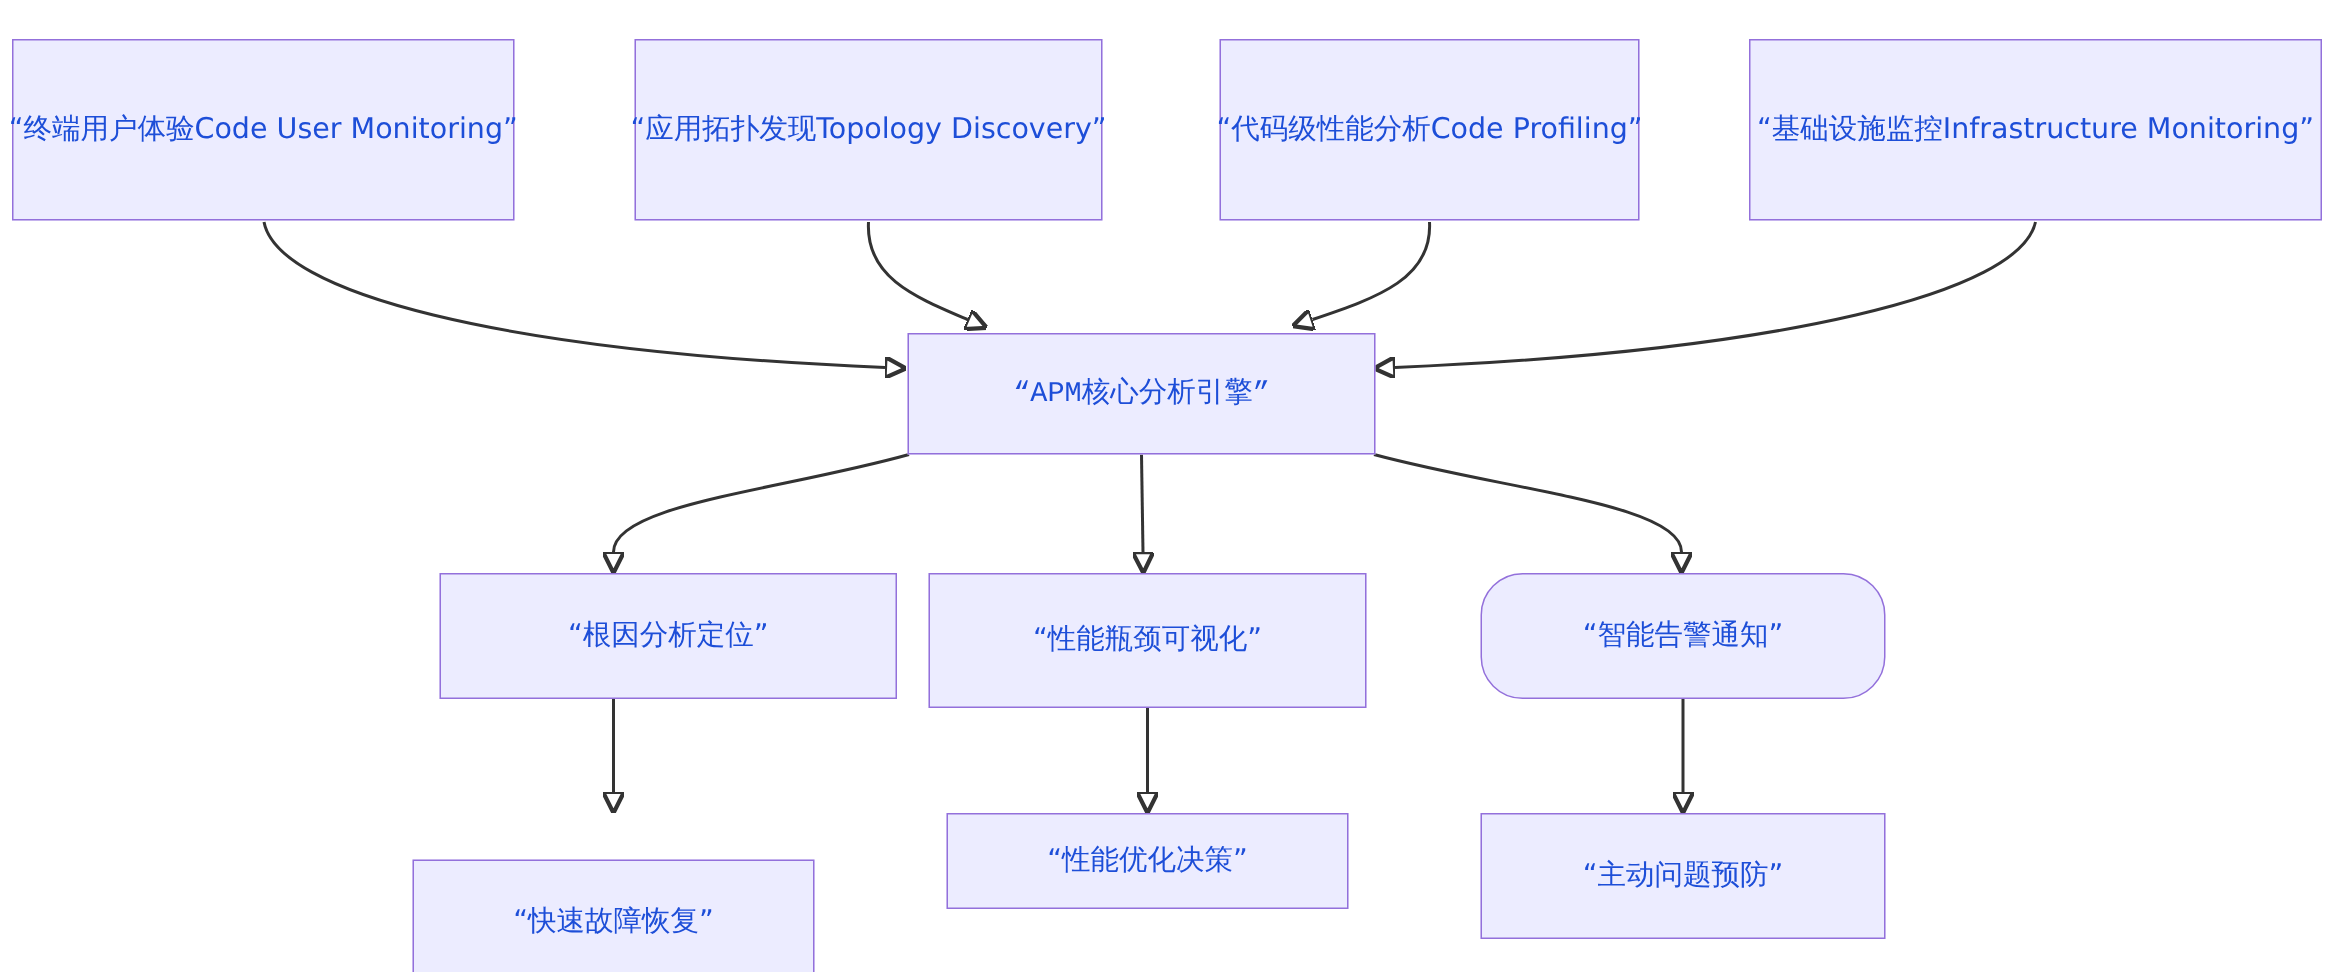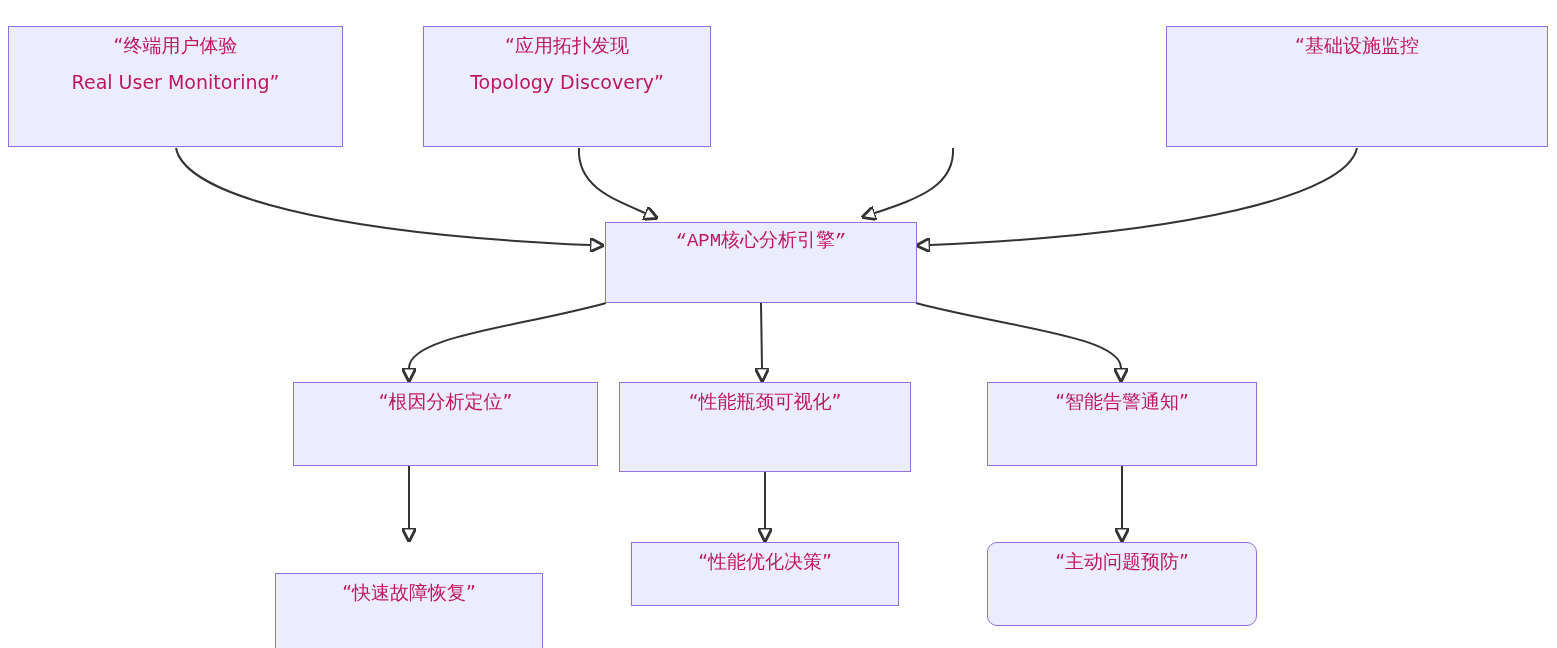--- a/index.html
+++ b/index.html
@@ -15,43 +15,43 @@
     position: absolute;
     left: 0; top: 0;
     width: 1557px; height: 648px;
   }
   .edges path { stroke: #333333; stroke-width: 2; fill: none; }
   .node {
     position: absolute;
     box-sizing: border-box;
     background: #ECECFF;
     border: 1.5px solid #9370DB;
-    color: #be185d;
+    color: #1d4ed8;
     display: flex;
-    flex-direction: column;
+    flex-direction: row;
     align-items: center;
-    justify-content: flex-start;
+    justify-content: center;
     text-align: center;
     font-size: 19px;
     line-height: 1.95;
   }
   .node span { display: block; white-space: nowrap; }
 
   
   #node-rum         { left: 8px;    top: 26px;  width: 335px; height: 121px; }
-  #node-topology    { left: 423px;  top: 26px;  width: 288px; height: 121px; }
+  #node-topology    { left: 423px;  top: 26px;  width: 312px; height: 121px; }
   #node-profiling   { left: 813px;  top: 26px;  width: 280px; height: 121px; }
   #node-infra       { left: 1166px; top: 26px;  width: 382px; height: 121px; }
   #node-engine      { left: 605px;  top: 222px; width: 312px; height: 81px; font-family: Liberation Mono, monospace;  }
   #node-root-cause  { left: 293px;  top: 382px; width: 305px; height: 84px;  }
   #node-bottleneck  { left: 619px;  top: 382px; width: 292px; height: 90px;  }
-  #node-alerting    { left: 987px;  top: 382px; width: 270px; height: 84px;  }
+  #node-alerting    { left: 987px;  top: 382px; width: 270px; height: 84px; border-radius: 28px;  }
   #node-recovery    { left: 275px;  top: 542px; width: 268px; height: 84px; margin-top: 31px;  }
   #node-optimization{ left: 631px;  top: 542px; width: 268px; height: 64px;  }
-  #node-prevention  { left: 987px;  top: 542px; width: 270px; height: 84px; border-radius: 10px;  }
+  #node-prevention  { left: 987px;  top: 542px; width: 270px; height: 84px;  }
 </style>
 </head>
 <body>
 
 <div class="canvas">
 
   <svg class="edges" viewBox="0 0 1557 648" xmlns="http://www.w3.org/2000/svg" aria-hidden="true">
     <defs>
       <marker id="arrowhead" viewBox="0 0 10 10" refX="0" refY="5" markerWidth="7" markerHeight="7" orient="auto" markerUnits="strokeWidth">
         <path d="M0,0 L10,5 L0,10 z" fill="#333333"></path>
@@ -64,31 +64,36 @@
     <path d="M 606 303 C 520 327 409 336 409 368" marker-end="url(#arrowhead)"></path>
     <path d="M 761 303 L 762 368" marker-end="url(#arrowhead)"></path>
     <path d="M 916 303 C 1005 327 1121 336 1121 368" marker-end="url(#arrowhead)"></path>
     <path d="M 409 466 L 409 528" marker-end="url(#arrowhead)"></path>
     <path d="M 765 466 L 765 528" marker-end="url(#arrowhead)"></path>
     <path d="M 1122 466 L 1122 528" marker-end="url(#arrowhead)"></path>
   </svg>
 
   <div class="node" id="node-rum">
     <span>“终端用户体验</span>
-    <span>Real User Monitoring”</span>
+    <span>Code User Monitoring”</span>
   </div>
 
   <div class="node" id="node-topology">
     <span>“应用拓扑发现</span>
     <span>Topology Discovery”</span>
   </div>
 
+  <div class="node" id="node-profiling">
+    <span>“代码级性能分析</span>
+    <span>Code Profiling”</span>
+  </div>
 
   <div class="node" id="node-infra">
     <span>“基础设施监控</span>
+    <span>Infrastructure Monitoring”</span>
   </div>
 
   <div class="node" id="node-engine">
     <span>“APM核心分析引擎”</span>
   </div>
 
   <div class="node" id="node-root-cause">
     <span>“根因分析定位”</span>
   </div>
 

